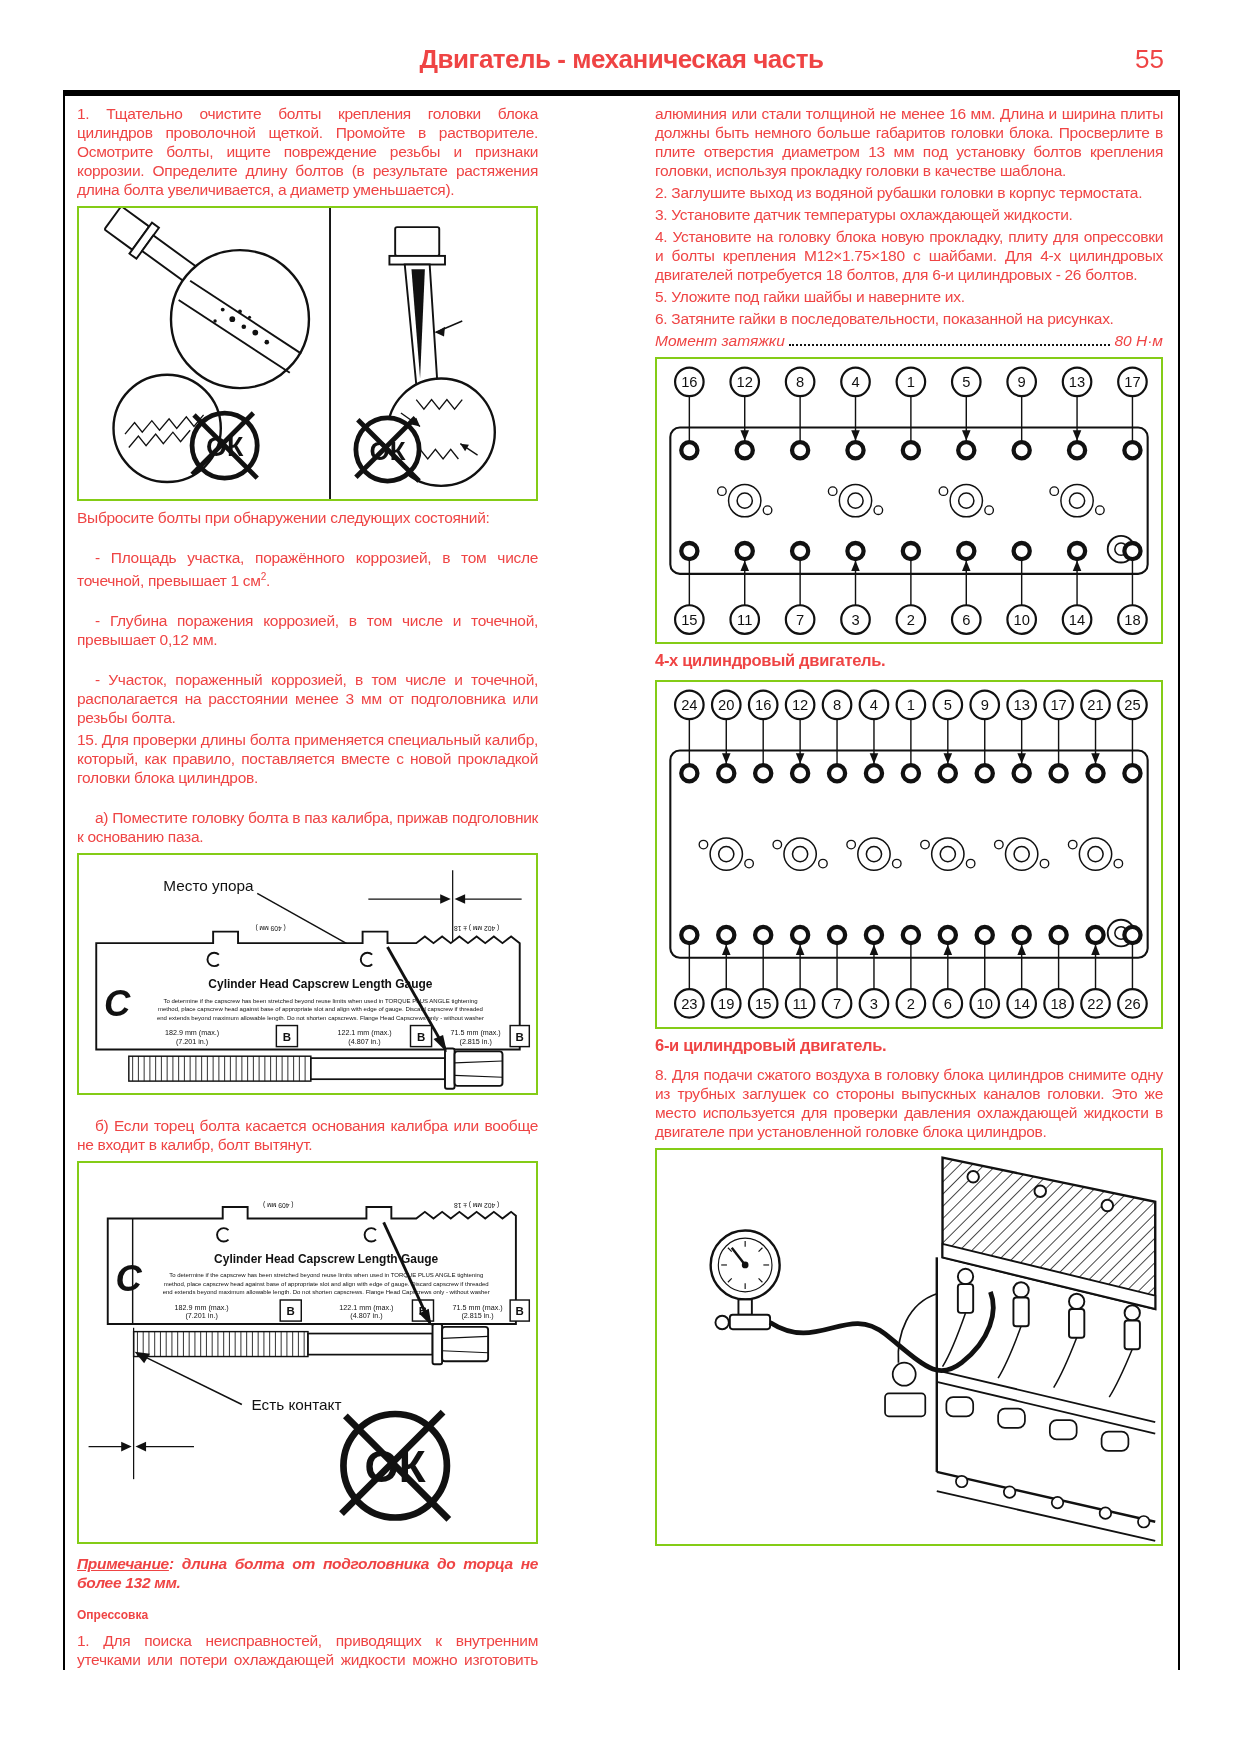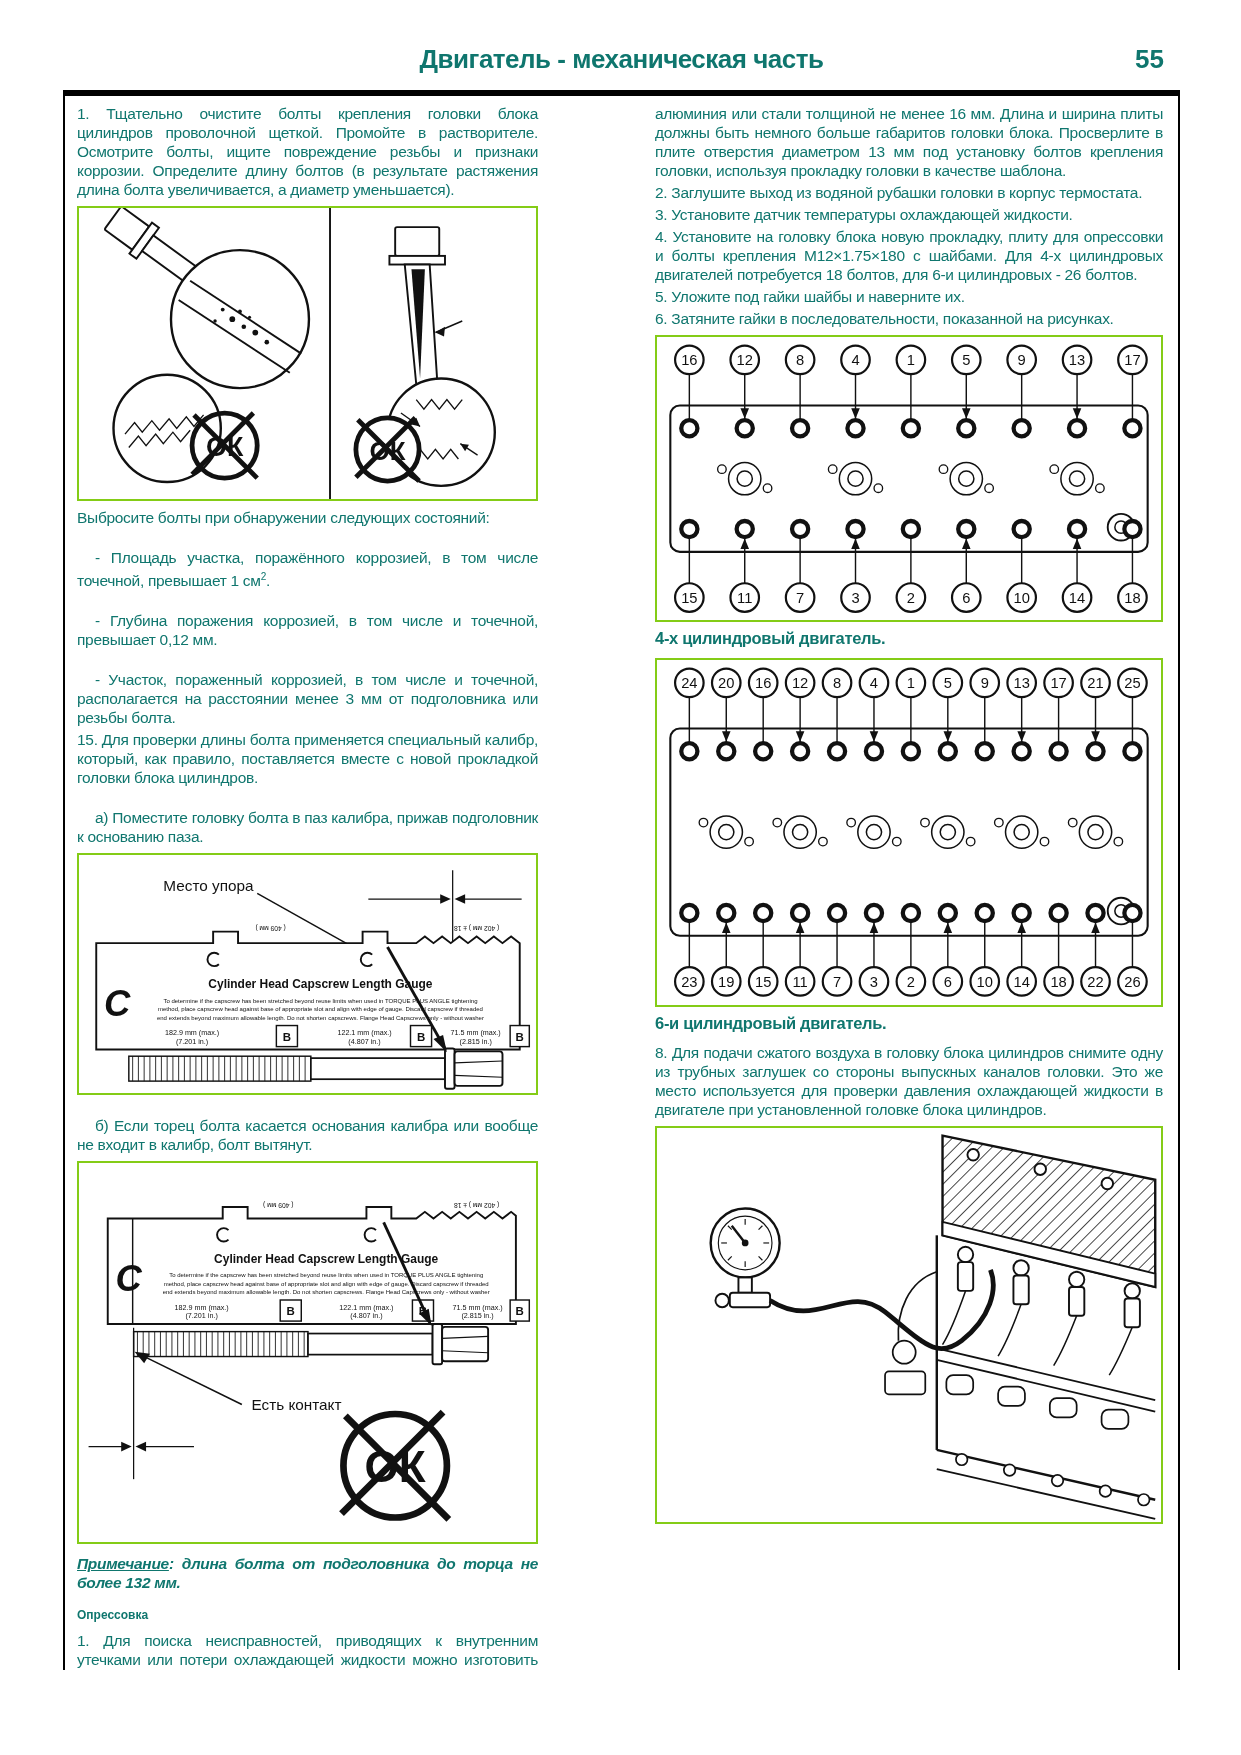--- a/index.html
+++ b/index.html
@@ -1,20 +1,20 @@
 <!DOCTYPE html>
 <html><head>
 <meta charset="utf-8">
 <style>
   html,body{margin:0;padding:0;background:#fff;}
-  .page{position:relative;width:1241px;height:1670px;background:#fff;color:#0f766e;
+  .page{position:relative;width:1241px;height:1670px;background:#fff;color:#ef4444;
         font-family:"Liberation Sans",sans-serif;font-size:15.5px;line-height:19px;overflow:hidden;}
   .hdr{position:absolute;left:63px;top:50px;width:1117px;height:36px;}
   .hdr .title{position:absolute;left:0;right:0;text-align:center;font-size:26px;font-weight:bold;letter-spacing:-0.5px;}
-  .hdr .pnum{position:absolute;right:16px;top:0;font-size:26px;font-weight:bold;}
+  .hdr .pnum{position:absolute;right:16px;top:0;font-size:26px;font-weight:normal;}
   .frame{position:absolute;left:63px;top:90px;width:1113px;height:1650px;
          border-top:6px solid #000;border-left:2px solid #000;border-right:2px solid #000;border-bottom:8px solid #000;}
   .cols{position:absolute;left:77px;top:104px;width:1086px;display:flex;}
   .colL{width:481px;}
   .colR{width:530px;margin-left:117px;}
   p{margin:0 0 3px 0;text-align:justify;letter-spacing:-0.3px;}
   .ind{text-indent:18px;margin-top:21px;}
   .figure{border:2px solid #84cc16;background:#fff;margin:7px 0;}
   .figure svg{display:block;width:100%;height:auto;}
   .caption{font-weight:bold;font-size:16.5px;margin:2px 0 10px 0;letter-spacing:-0.3px;}
@@ -235,20 +235,25 @@
     </div>
 
     <div class="colR">
       <p>алюминия или стали толщиной не менее 16 мм. Длина и ширина плиты должны быть немного больше габаритов головки блока. Просверлите в плите отверстия диаметром 13 мм под установку болтов крепления головки, используя прокладку головки в качестве шаблона.</p>
       <p>2. Заглушите выход из водяной рубашки головки в корпус термостата.</p>
       <p>3. Установите датчик температуры охлаждающей жидкости.</p>
       <p>4. Установите на головку блока новую прокладку, плиту для опрессовки и болты крепления М12×1.75×180 с шайбами. Для 4-х цилиндровых двигателей потребуется 18 болтов, для 6-и цилиндровых - 26 болтов.</p>
       <p>5. Уложите под гайки шайбы и наверните их.</p>
       <p>6. Затяните гайки в последовательности, показанной на рисунках.</p>
 
+      <div class="torque">
+        <span>Момент затяжки</span>
+        <span class="lead"></span>
+        <span>80 Н·м</span>
+      </div>
 
       <div class="figure">
         <svg id="svg-four" viewBox="0 0 530 298">
             <rect x="14" y="72" width="502" height="154" rx="10" fill="#fff" stroke="#111" stroke-width="2.2"></rect>
             <g>
               <circle cx="92.25" cy="149" r="17" fill="none" stroke="#111" stroke-width="1.6"></circle>
               <circle cx="92.25" cy="149" r="8" fill="none" stroke="#111" stroke-width="1.6"></circle>
               <circle cx="68.25" cy="139" r="4.5" fill="none" stroke="#111" stroke-width="1.4"></circle>
               <circle cx="116.25" cy="159" r="4.5" fill="none" stroke="#111" stroke-width="1.4"></circle>
             </g>

